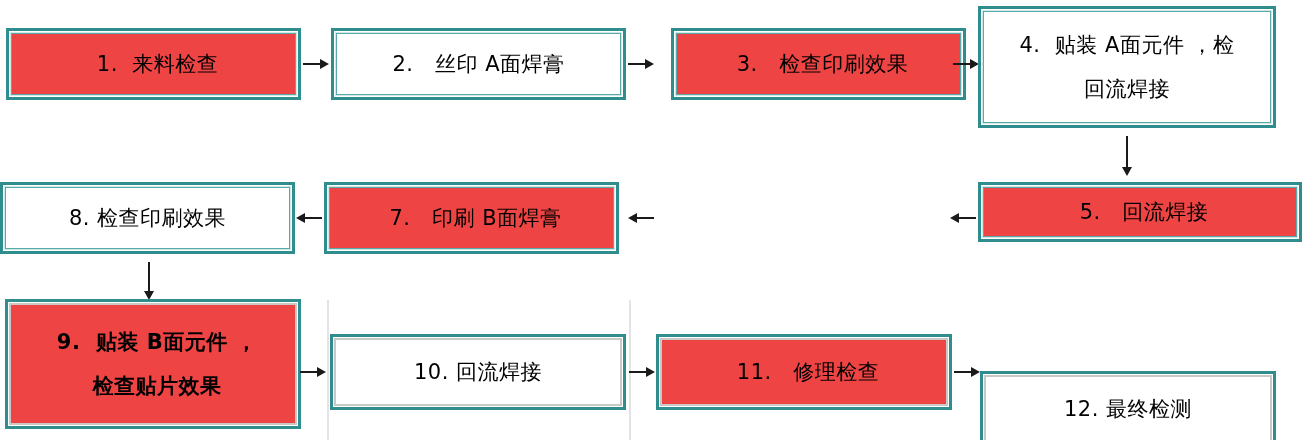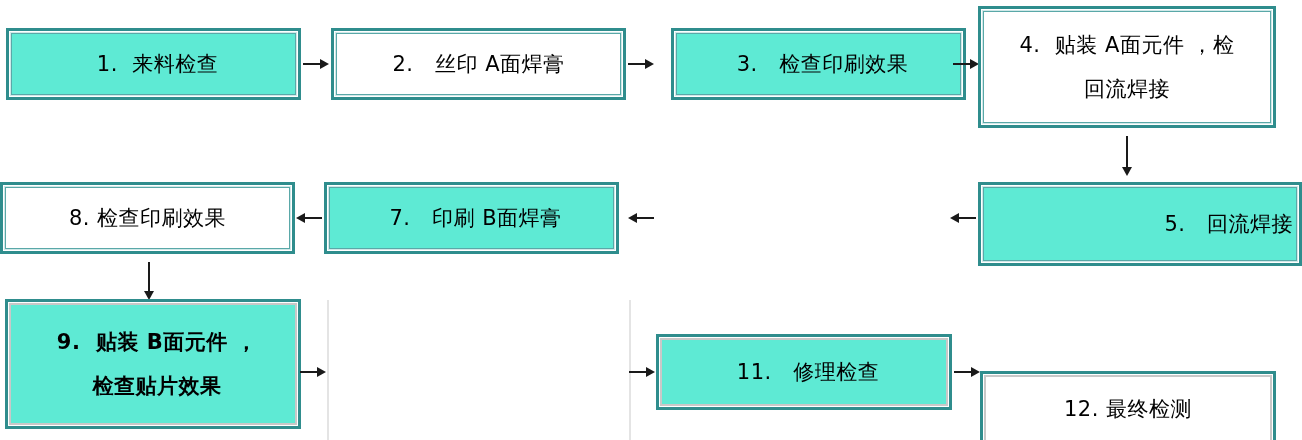--- a/index.html
+++ b/index.html
@@ -26,21 +26,21 @@
     letter-spacing:.5px;
   }
   
   .node.teal{
     border:3px solid #2f8d8d;
     box-shadow:
        inset 0 0 0 1px #bfe2e2,
        inset 0 0 0 2px #7fc3c3;
     background:#ffffff;
   }
-  .node.blue{ background:#5eead4;padding-left:8px; }
+  .node.blue{ background:#ef4444;padding-left:8px; }
   .node.white{ background:#ffffff; }
   .node.grayring{
     box-shadow:
        inset 0 0 0 1px #ffffff,
        inset 0 0 0 3px #c8c8c8;
   }
   .node.doublering{
     box-shadow:
        inset 0 0 0 1px #ffffff,
        inset 0 0 0 2px #cfe8e8,
@@ -139,21 +139,21 @@
       <span>4.</span>&nbsp;&nbsp;<span>贴装 A面元件 ，检</span><br>
       <span>回流焊接</span>
     </span>
   </div>
 
   <div class="arrow-d" style="left:1121px;top:136px;height:40px;">
     <div class="shaft"></div>
     <div class="head"></div>
   </div>
 
-  <div class="node teal blue doublering" style="left:978px;top:182px;width:324px;height:84px;justify-content:flex-end;">
+  <div class="node teal blue doublering" style="left:978px;top:182px;width:324px;height:60px;">
     <span class="txt">
       <span>5.</span>&nbsp;&nbsp;&nbsp;<span>回流焊接</span>
     </span>
   </div>
 
   <div class="arrow-l" style="left:950px;top:212px;width:26px;">
     <div class="head"></div>
     <div class="shaft"></div>
   </div>
 
@@ -190,20 +190,25 @@
       <span>9.</span>&nbsp;&nbsp;<span>贴装 B面元件 ，</span><br>
       <span>检查贴片效果</span>
     </span>
   </div>
 
   <div class="arrow-r" style="left:300px;top:366px;width:26px;">
     <div class="shaft"></div>
     <div class="head"></div>
   </div>
 
+  <div class="node teal white grayring" style="left:330px;top:334px;width:296px;height:76px;">
+    <span class="txt">
+      <span>10.</span>&nbsp;<span>回流焊接</span>
+    </span>
+  </div>
 
   <div class="arrow-r" style="left:629px;top:366px;width:26px;">
     <div class="shaft"></div>
     <div class="head"></div>
   </div>
 
   <div class="node teal blue grayring" style="left:656px;top:334px;width:296px;height:76px;">
     <span class="txt">
       <span>11.</span>&nbsp;&nbsp;&nbsp;<span>修理检查</span>
     </span>

